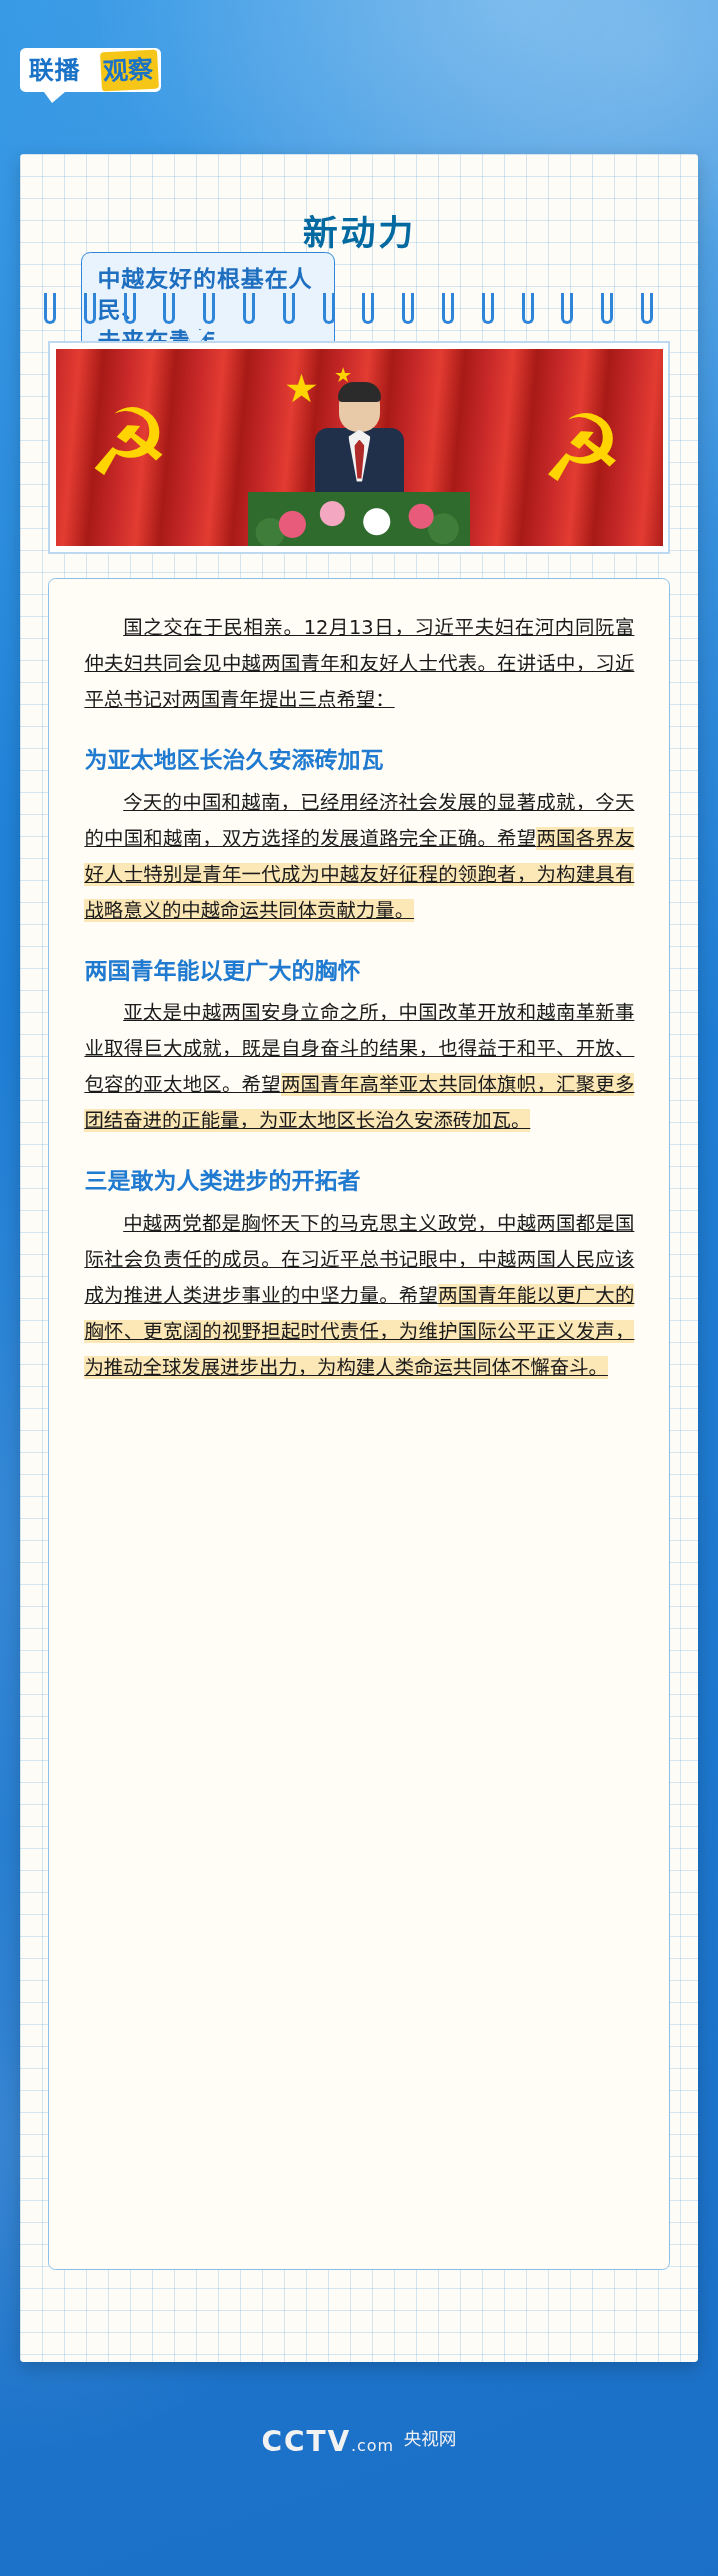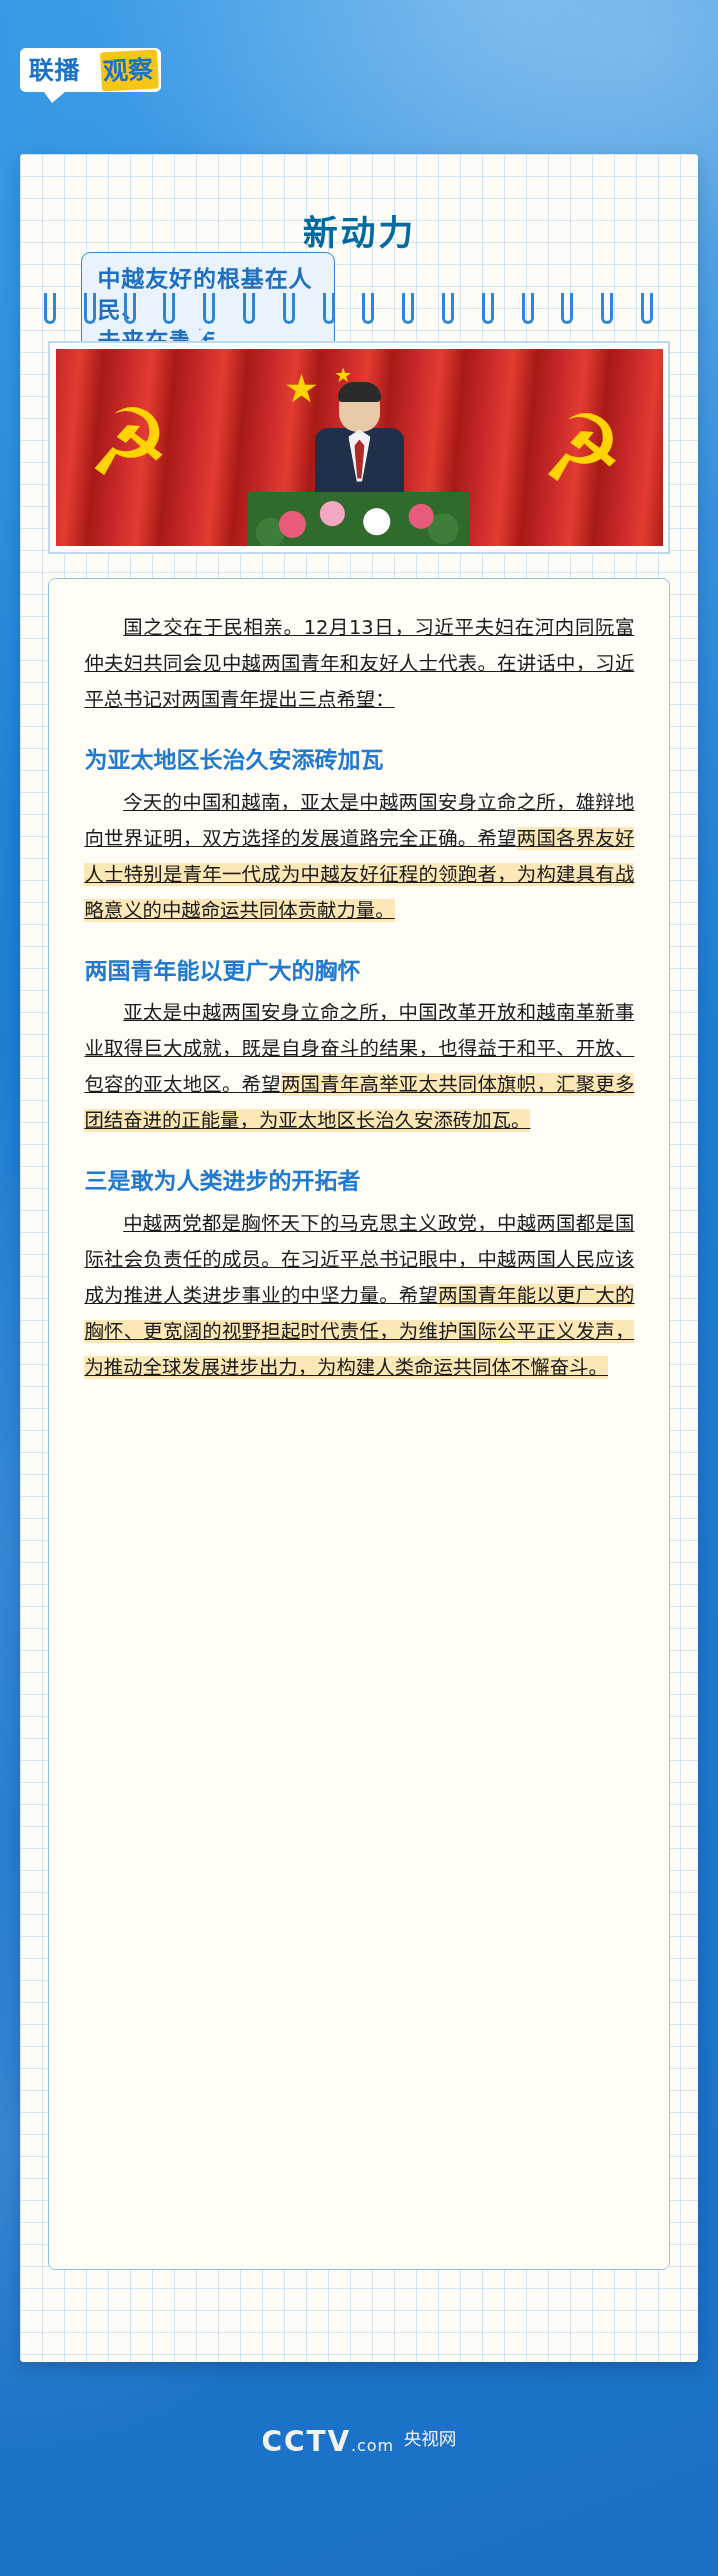--- a/index.html
+++ b/index.html
@@ -368,21 +368,21 @@
       </div>
       <div class="podium"></div>
       <div class="flowers"></div>
     </div>
   </div>
 
   <div class="body-card">
     <p class="para">国之交在于民相亲。12月13日，习近平夫妇在河内同阮富仲夫妇共同会见中越两国青年和友好人士代表。在讲话中，习近平总书记对两国青年提出三点希望：</p>
 
     <h3 class="section-head">为亚太地区长治久安添砖加瓦</h3>
-    <p class="para"><span>今天的中国和越南，亚太是中越两国安身立命之所，雄辩地向世界证明，双方选择的发展道路完全正确。希望</span><span class="hl">两国各界友好人士特别是青年一代成为中越友好征程的领跑者，为构建具有战略意义的中越命运共同体贡献力量。</span></p>
+    <p class="para"><span>今天的中国和越南，已经用经济社会发展的显著成就，今天的中国和越南，双方选择的发展道路完全正确。希望</span><span class="hl">两国各界友好人士特别是青年一代成为中越友好征程的领跑者，为构建具有战略意义的中越命运共同体贡献力量。</span></p>
 
     <h3 class="section-head">两国青年能以更广大的胸怀</h3>
     <p class="para"><span>亚太是中越两国安身立命之所，中国改革开放和越南革新事业取得巨大成就，既是自身奋斗的结果，也得益于和平、开放、包容的亚太地区。希望</span><span class="hl">两国青年高举亚太共同体旗帜，汇聚更多团结奋进的正能量，为亚太地区长治久安添砖加瓦。</span></p>
 
     <h3 class="section-head">三是敢为人类进步的开拓者</h3>
     <p class="para"><span>中越两党都是胸怀天下的马克思主义政党，中越两国都是国际社会负责任的成员。在习近平总书记眼中，中越两国人民应该成为推进人类进步事业的中坚力量。希望</span><span class="hl">两国青年能以更广大的胸怀、更宽阔的视野担起时代责任，为维护国际公平正义发声，为推动全球发展进步出力，为构建人类命运共同体不懈奋斗。</span></p>
   </div>
 
   <div class="rings" id="rings">
       <div class="ring" style="left: 24px;"></div>

